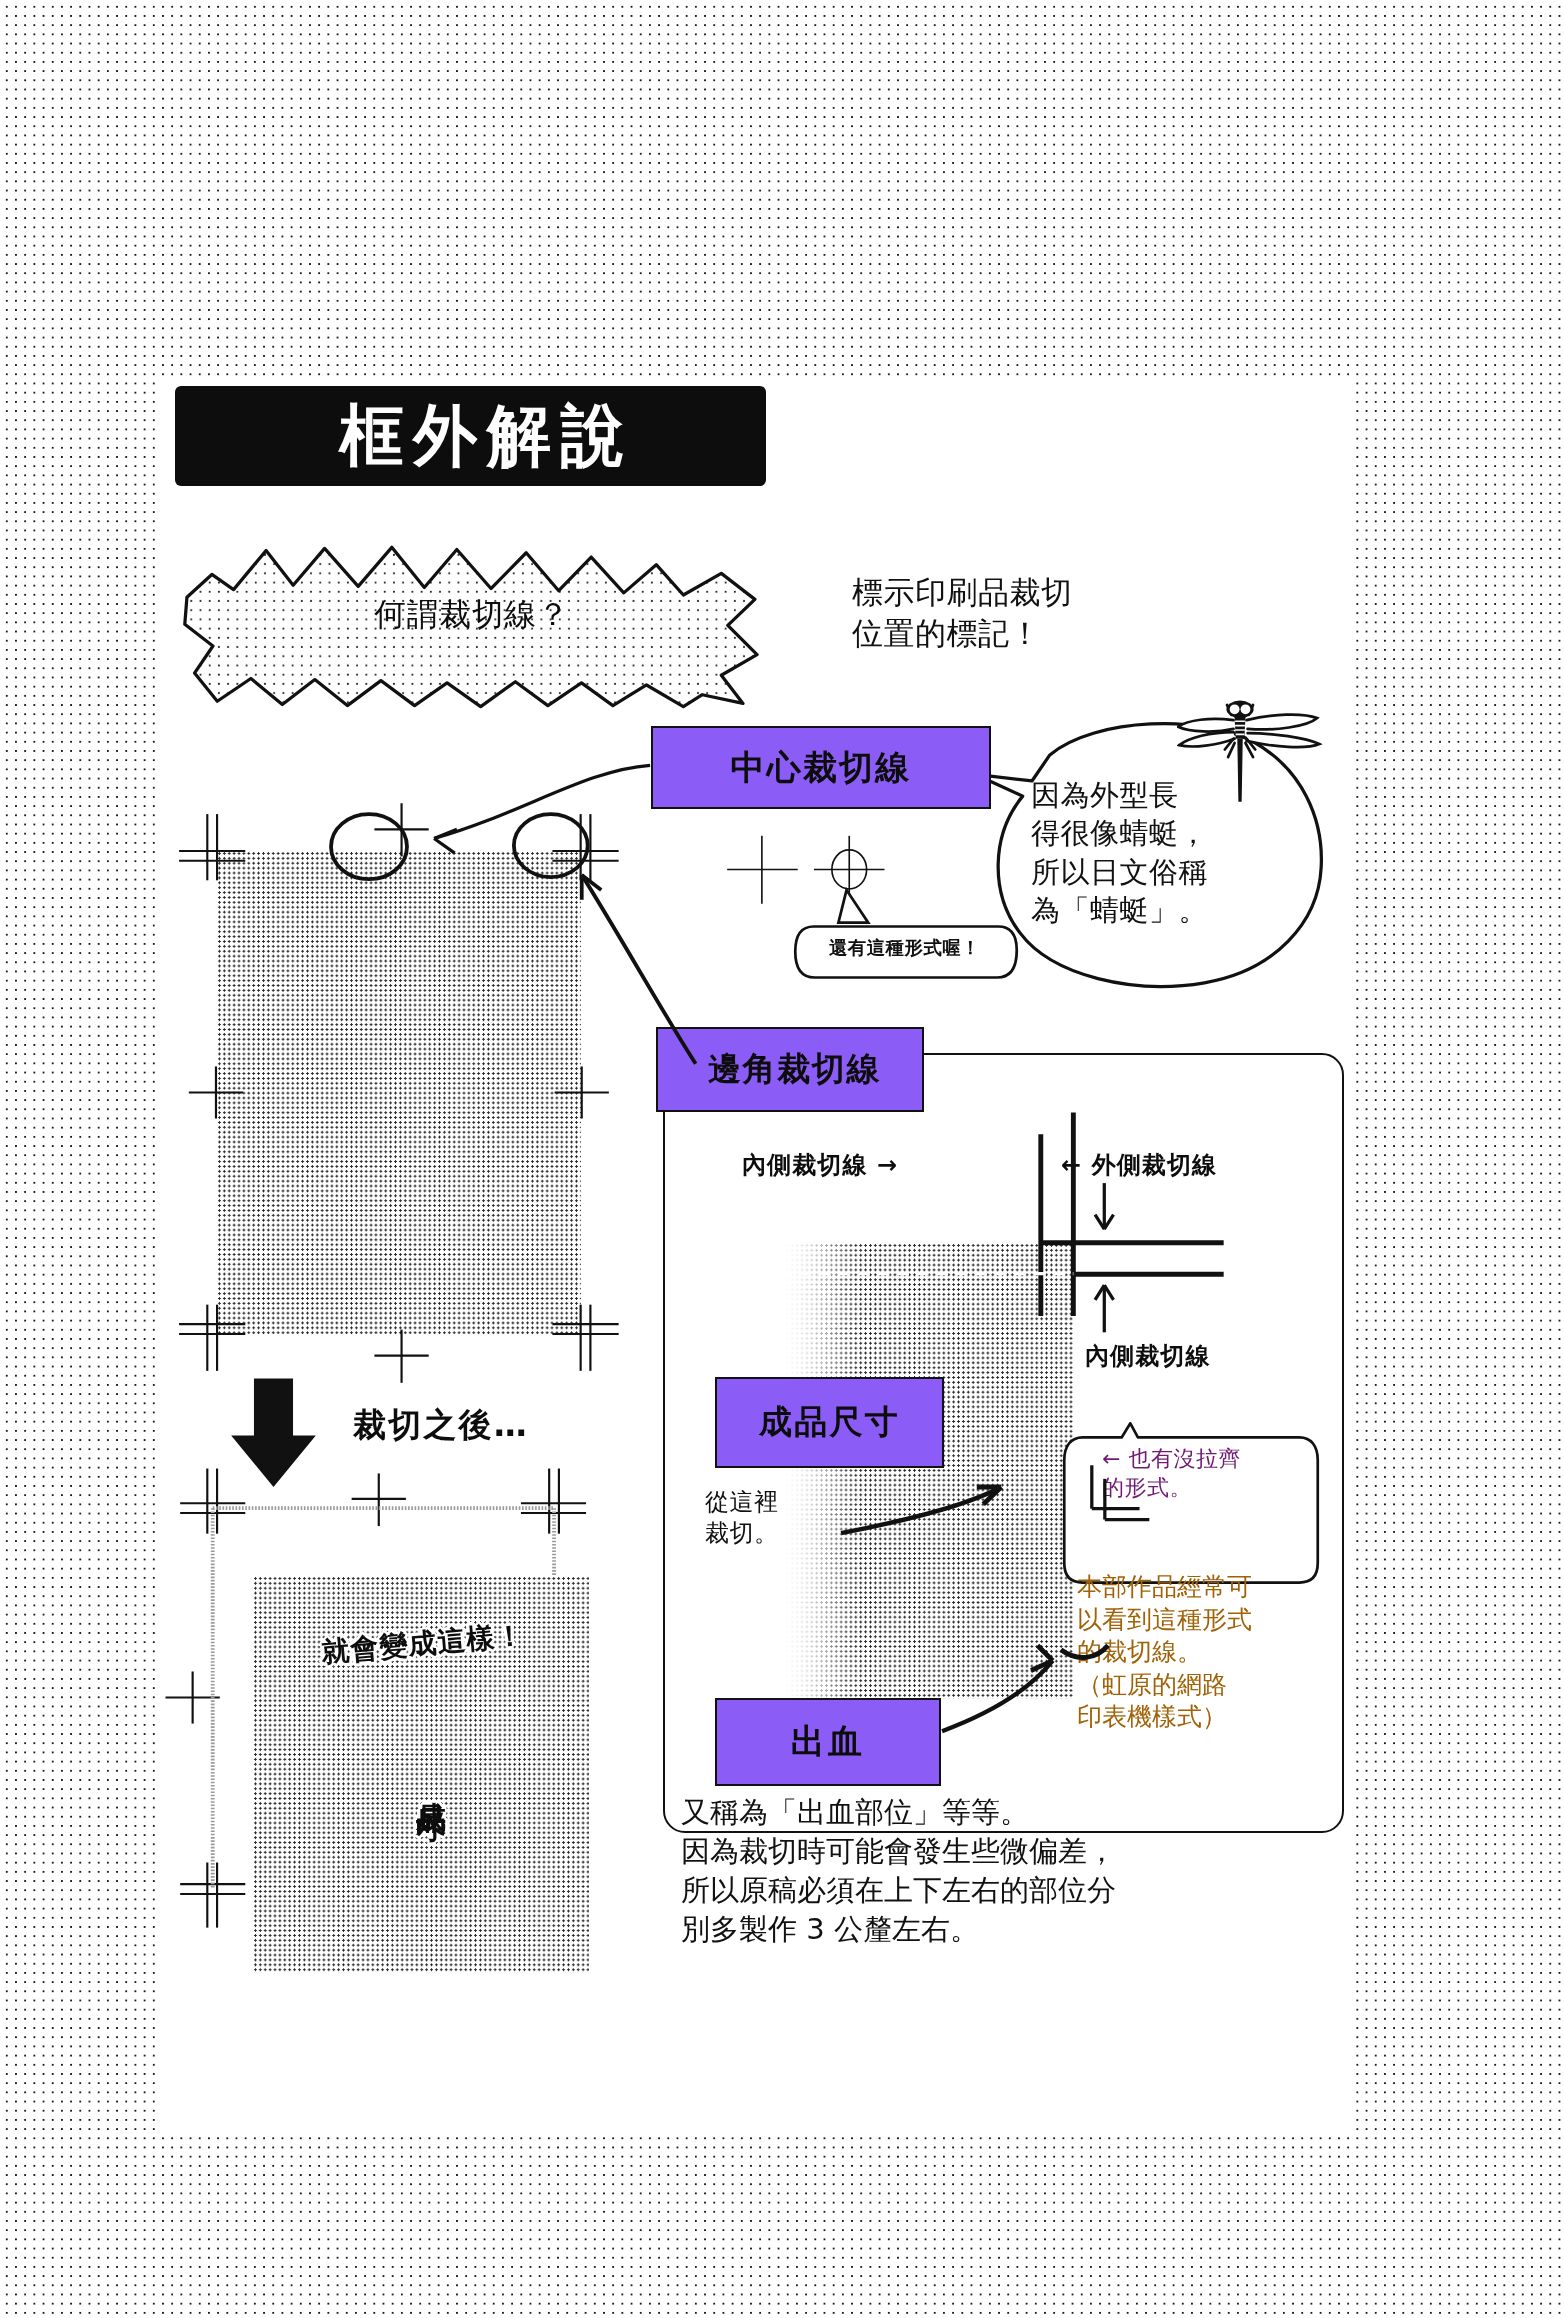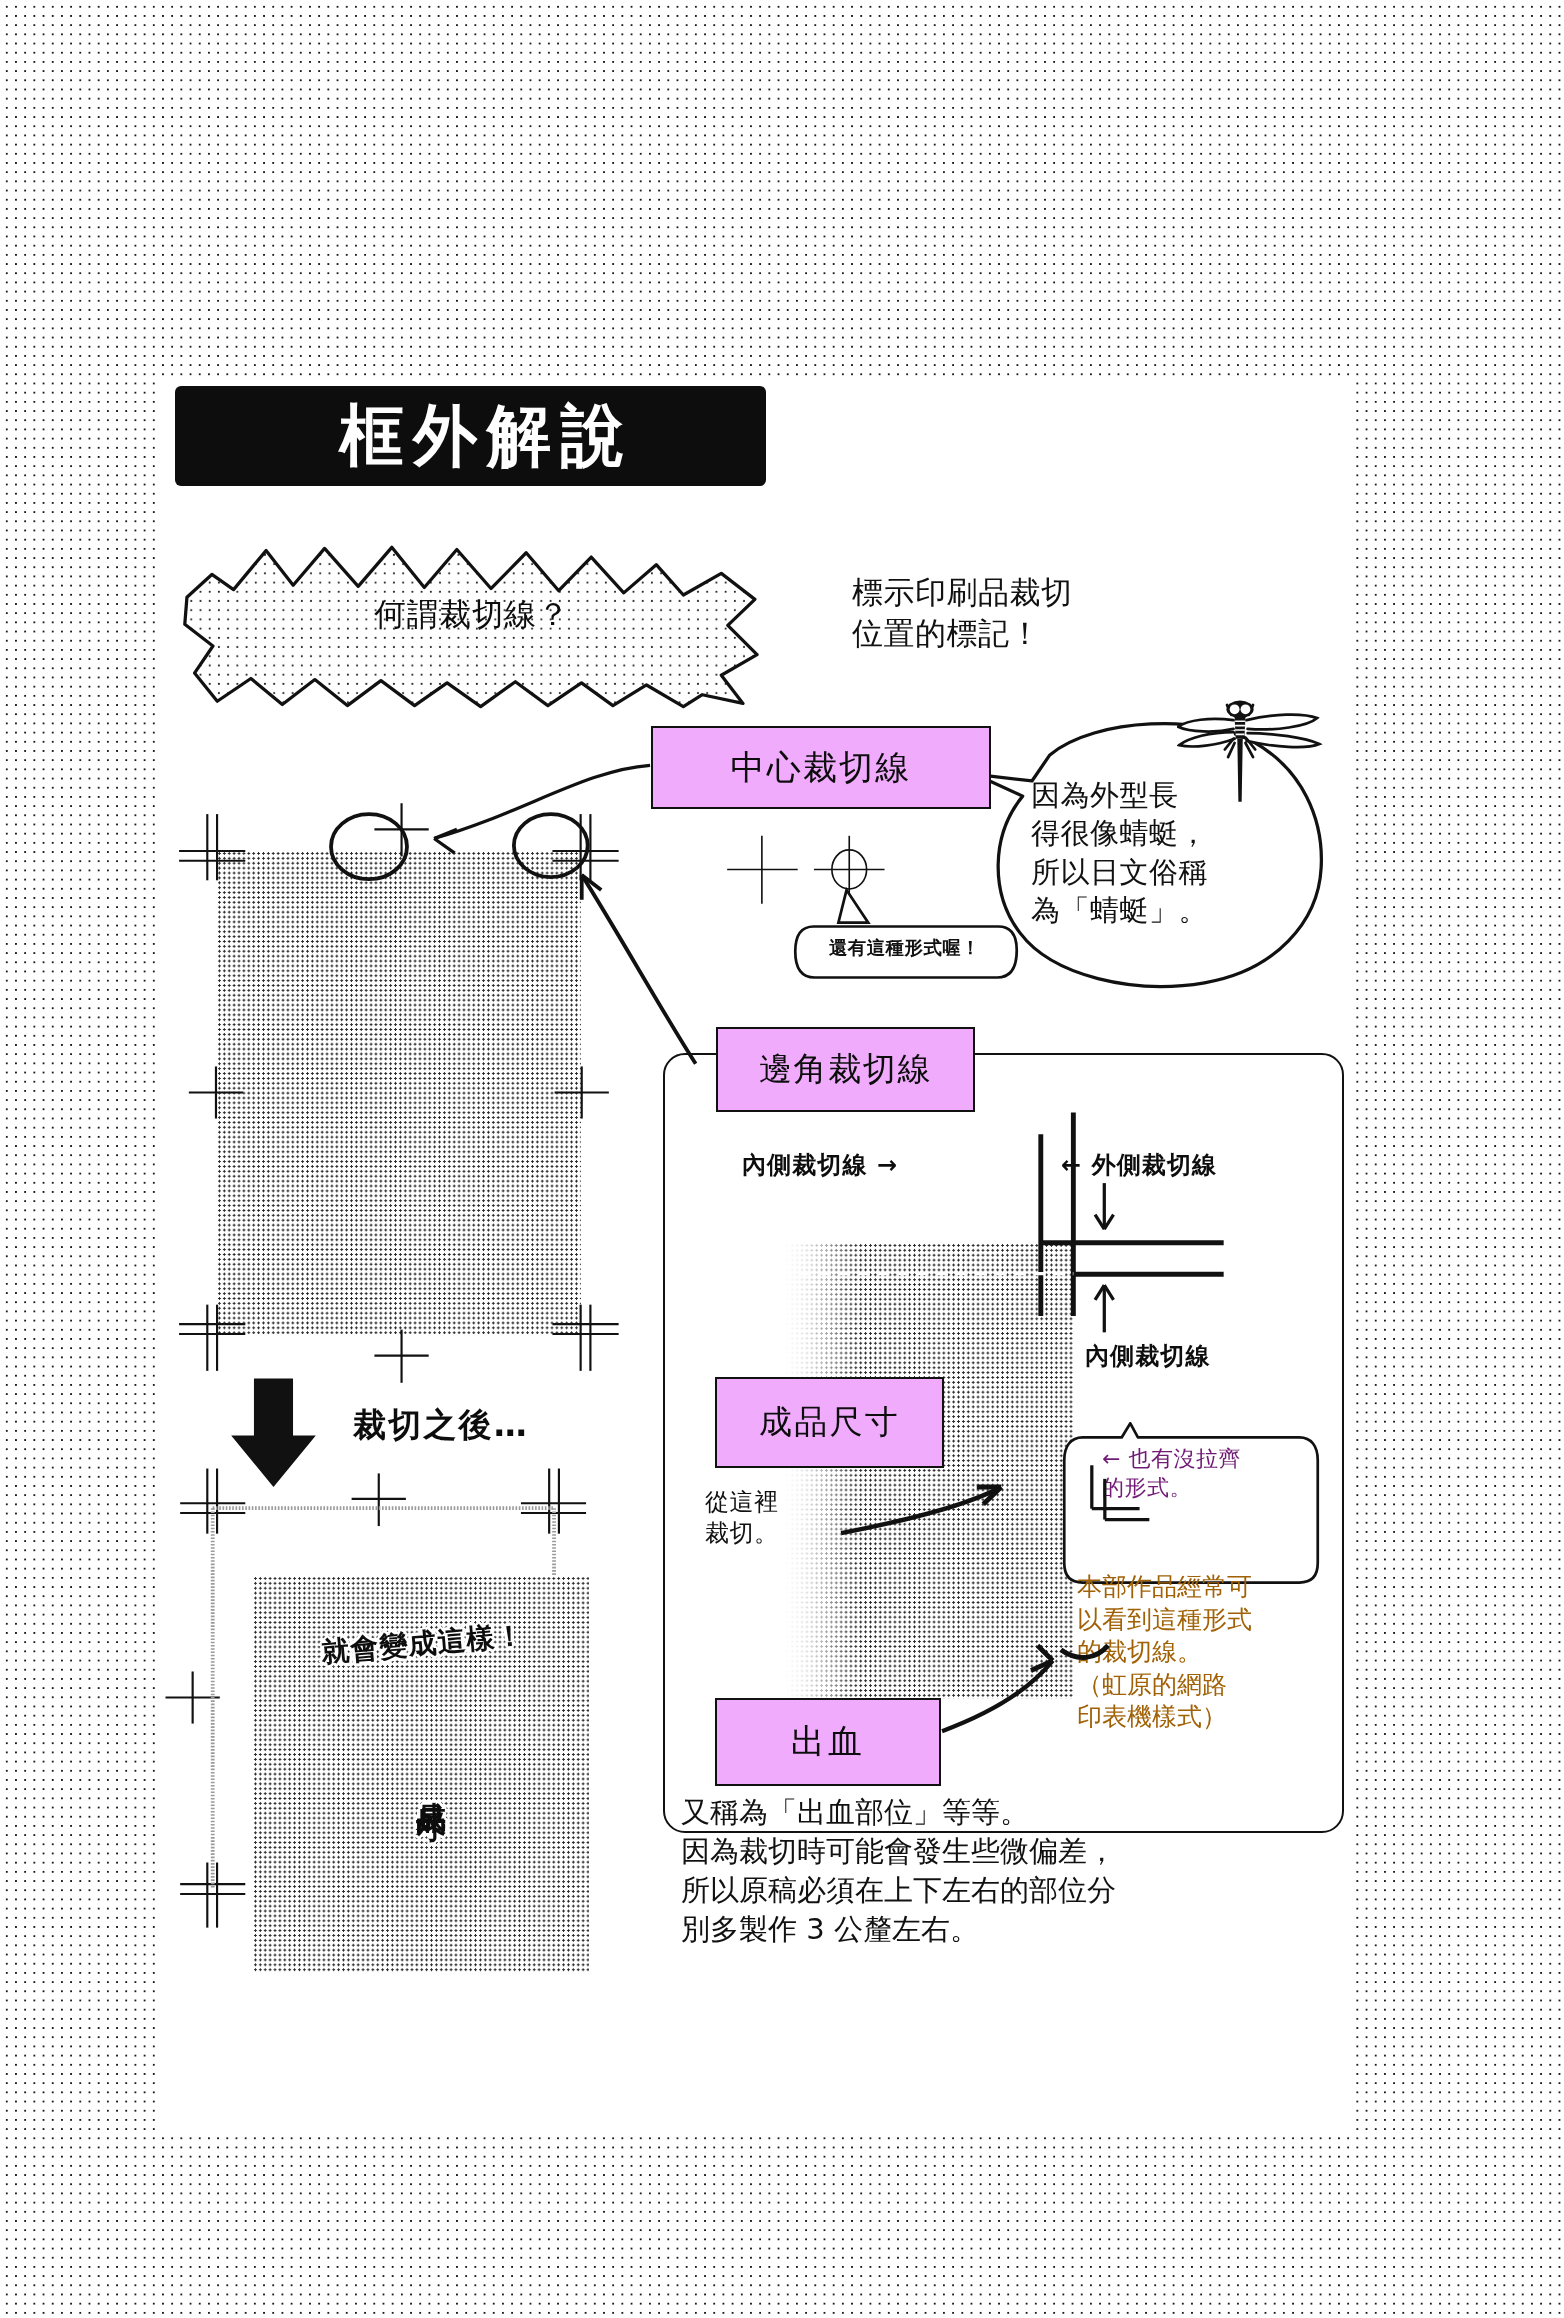--- a/index.html
+++ b/index.html
@@ -45,26 +45,26 @@
     left:304px;top:594px;width:336px;text-align:center;
     font-size:31.5px;color:#0d0d0d;letter-spacing:1.1px;
   }
   
   #headline-note{
     left:852px;top:572px;width:336px;
     font-size:31px;line-height:1.32;color:#111;letter-spacing:0.5px;
   }
   
   .labelbox{
-    border:2.7px solid #111;background:#f0abfc;
+    border:2.7px solid #111;background:#8b5cf6;
     display:flex;align-items:center;justify-content:center;
-    color:#0d0d0d;font-weight:normal;
+    color:#0d0d0d;font-weight:bold;
   }
   #box-center-mark{left:651px;top:726px;width:336px;height:79px;font-size:34px;letter-spacing:2.2px;}
-  #box-corner-mark{left:716px;top:1027px;width:255px;height:81px;font-size:33px;letter-spacing:1.6px;}
+  #box-corner-mark{left:656px;top:1027px;width:255px;height:81px;font-size:33px;letter-spacing:1.6px;padding-left:9px;}
   #box-finish-size{left:715px;top:1377px;width:225px;height:87px;font-size:33px;letter-spacing:2.2px;}
   #box-bleed{left:715px;top:1698px;width:222px;height:84px;font-size:34px;letter-spacing:3.3px;}
 
   
   #mini-bubble{left:792px;top:922px;width:228px;height:60px;}
   #mini-bubble-text{
     left:798px;top:935px;width:213px;text-align:center;
     font-size:18.4px;color:#111;letter-spacing:0.5px;font-weight:bold;
   }
   

